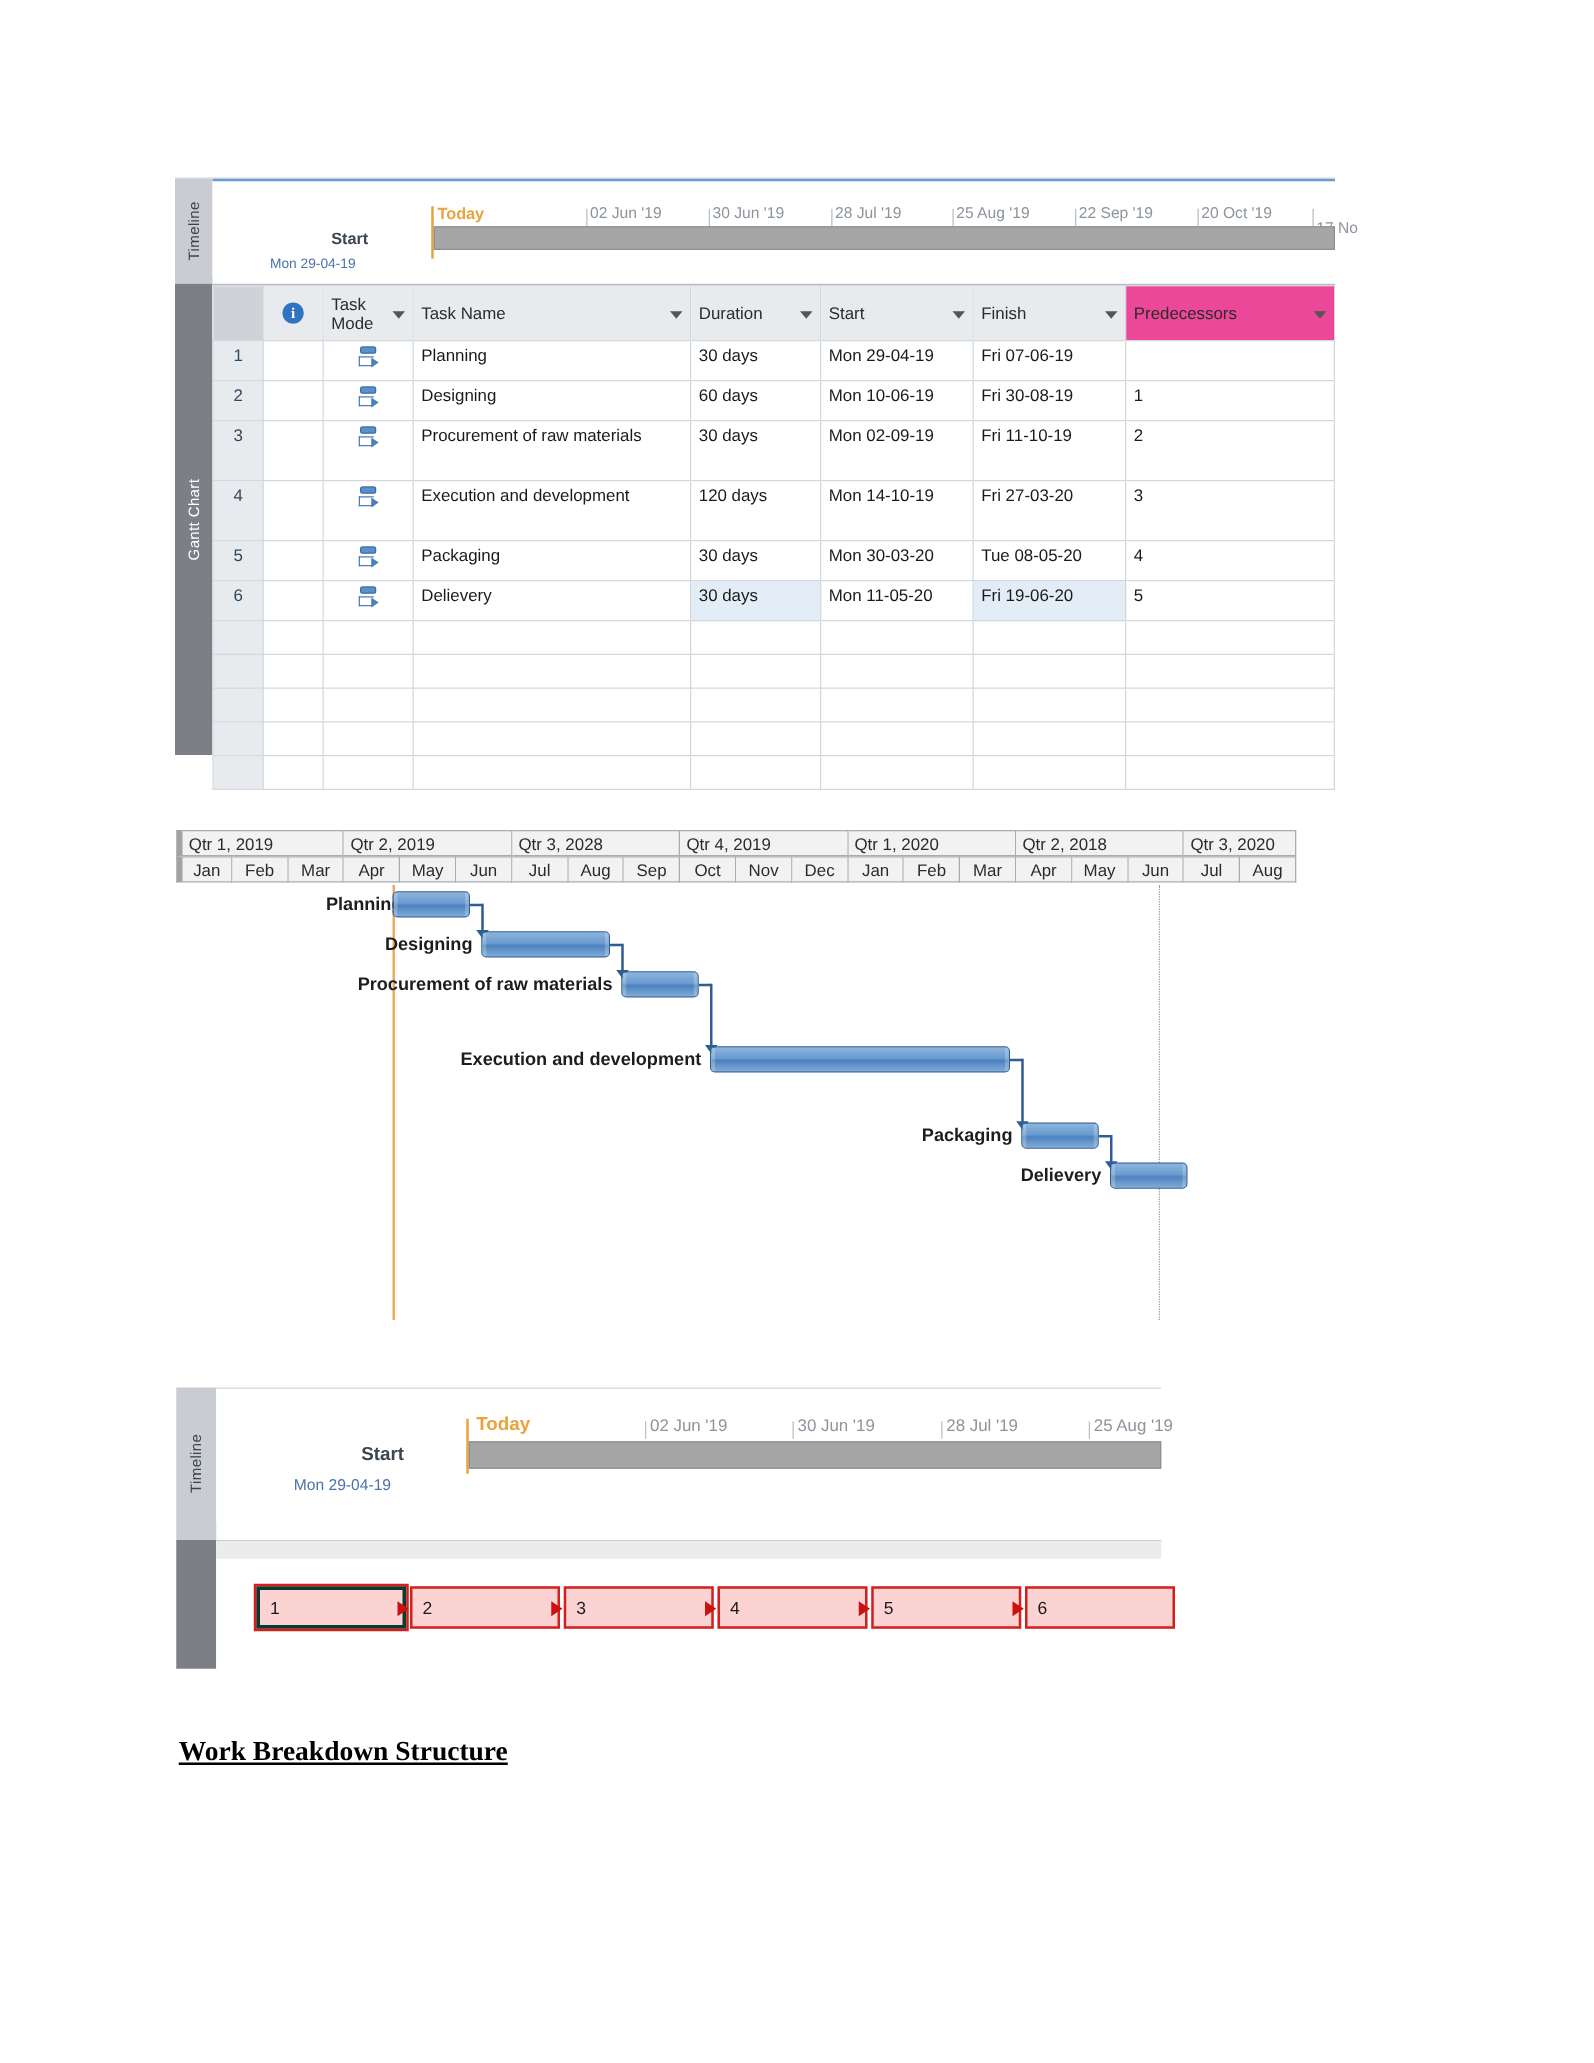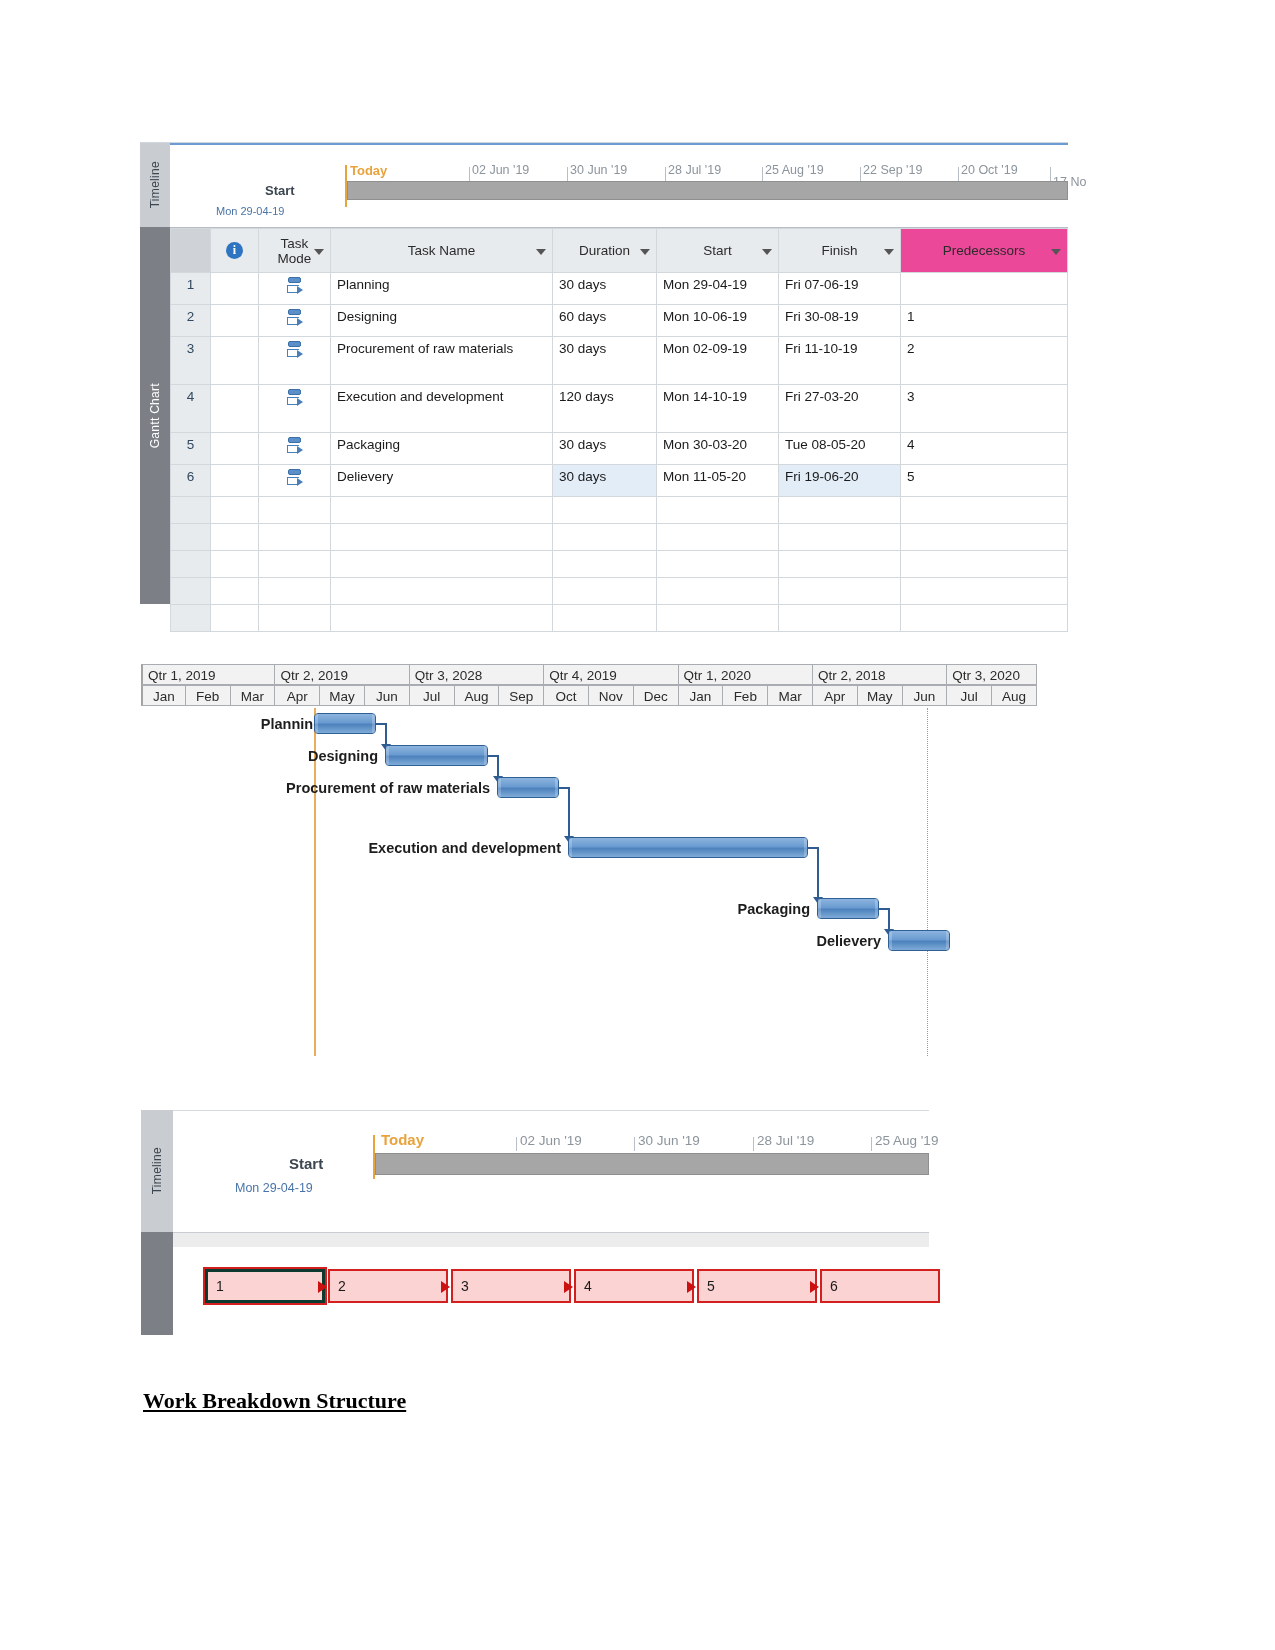--- a/index.html
+++ b/index.html
@@ -48,21 +48,21 @@
   .tl-bar { position:absolute; background:#a6a6a6; border:1px solid #8f8f8f; }
   .tl-todayline { position:absolute; width:2px; background:#e8a33d; }
 
   
   #grid1 { position:absolute; left:30px; top:84px; right:0; bottom:0;
            border-top:1px solid #b8bec5; background:#fff; }
   table.gt { border-collapse:collapse; width:100%; table-layout:fixed; font-size:13.5px; color:#1a1a1a; }
   table.gt th, table.gt td { border:1px solid #d3d8dd; padding:4px 6px; vertical-align:top; }
   table.gt thead th {
     background:#e8ebee; font-weight:normal; color:#2b2b2b;
-    height:44px; vertical-align:middle; position:relative; text-align:center;
+    height:44px; vertical-align:middle; position:relative; text-align:left;
   }
   table.gt thead th.hl { background:#ec4899; }
   table.gt thead th.idc { width:40px; background:#cfd3d8; }
   table.gt thead th.info { width:48px; text-align:center; }
   .caret { position:absolute; right:6px; top:50%; margin-top:-2px;
            width:0;height:0;border-left:5px solid transparent;border-right:5px solid transparent;
            border-top:6px solid #555; }
   td.idcell { background:#e8ebee; text-align:center; color:#31485f; width:40px; }
   td.infocell { width:48px; }
   td.modecell { width:52px; text-align:center; }
@@ -93,21 +93,21 @@
 
   
   #shot2 { position:absolute; left:141px; top:664px; width:896px; height:398px; }
   .qhead { position:absolute; left:0; top:0; width:100%; }
   .qrow, .mrow { display:flex; width:100%; }
   .qrow div, .mrow div {
     border:1px solid #a9adb2; border-left:none; background:#f2f2f2;
     font-size:13.5px; color:#2b2b2b; padding:1px 5px; height:21px; line-height:19px;
     white-space:nowrap; overflow:hidden;
   }
-  .qrow div:first-child, .mrow div:first-child { border-left:2px solid #a3a3a3; }
+  .qrow div:first-child, .mrow div:first-child { border-left:5px solid #a3a3a3; }
   .mrow div { text-align:center; padding:1px 2px; }
   #plot { position:absolute; left:0; top:44px; width:100%; height:354px; }
   .todayvline { position:absolute; width:1.5px; background:#e9ad5b; top:0; }
   .dashvline  { position:absolute; width:0; border-left:1px dotted #9a9a9a; top:0; }
   .gbar {
     position:absolute; height:21px; border-radius:4px;
     background:linear-gradient(to bottom,#8cb4de 0%,#6a9bd0 45%,#4d82bd 55%,#7fabd8 100%);
     border:1px solid #2e5f96;
   }
   .gbar::before, .gbar::after{

